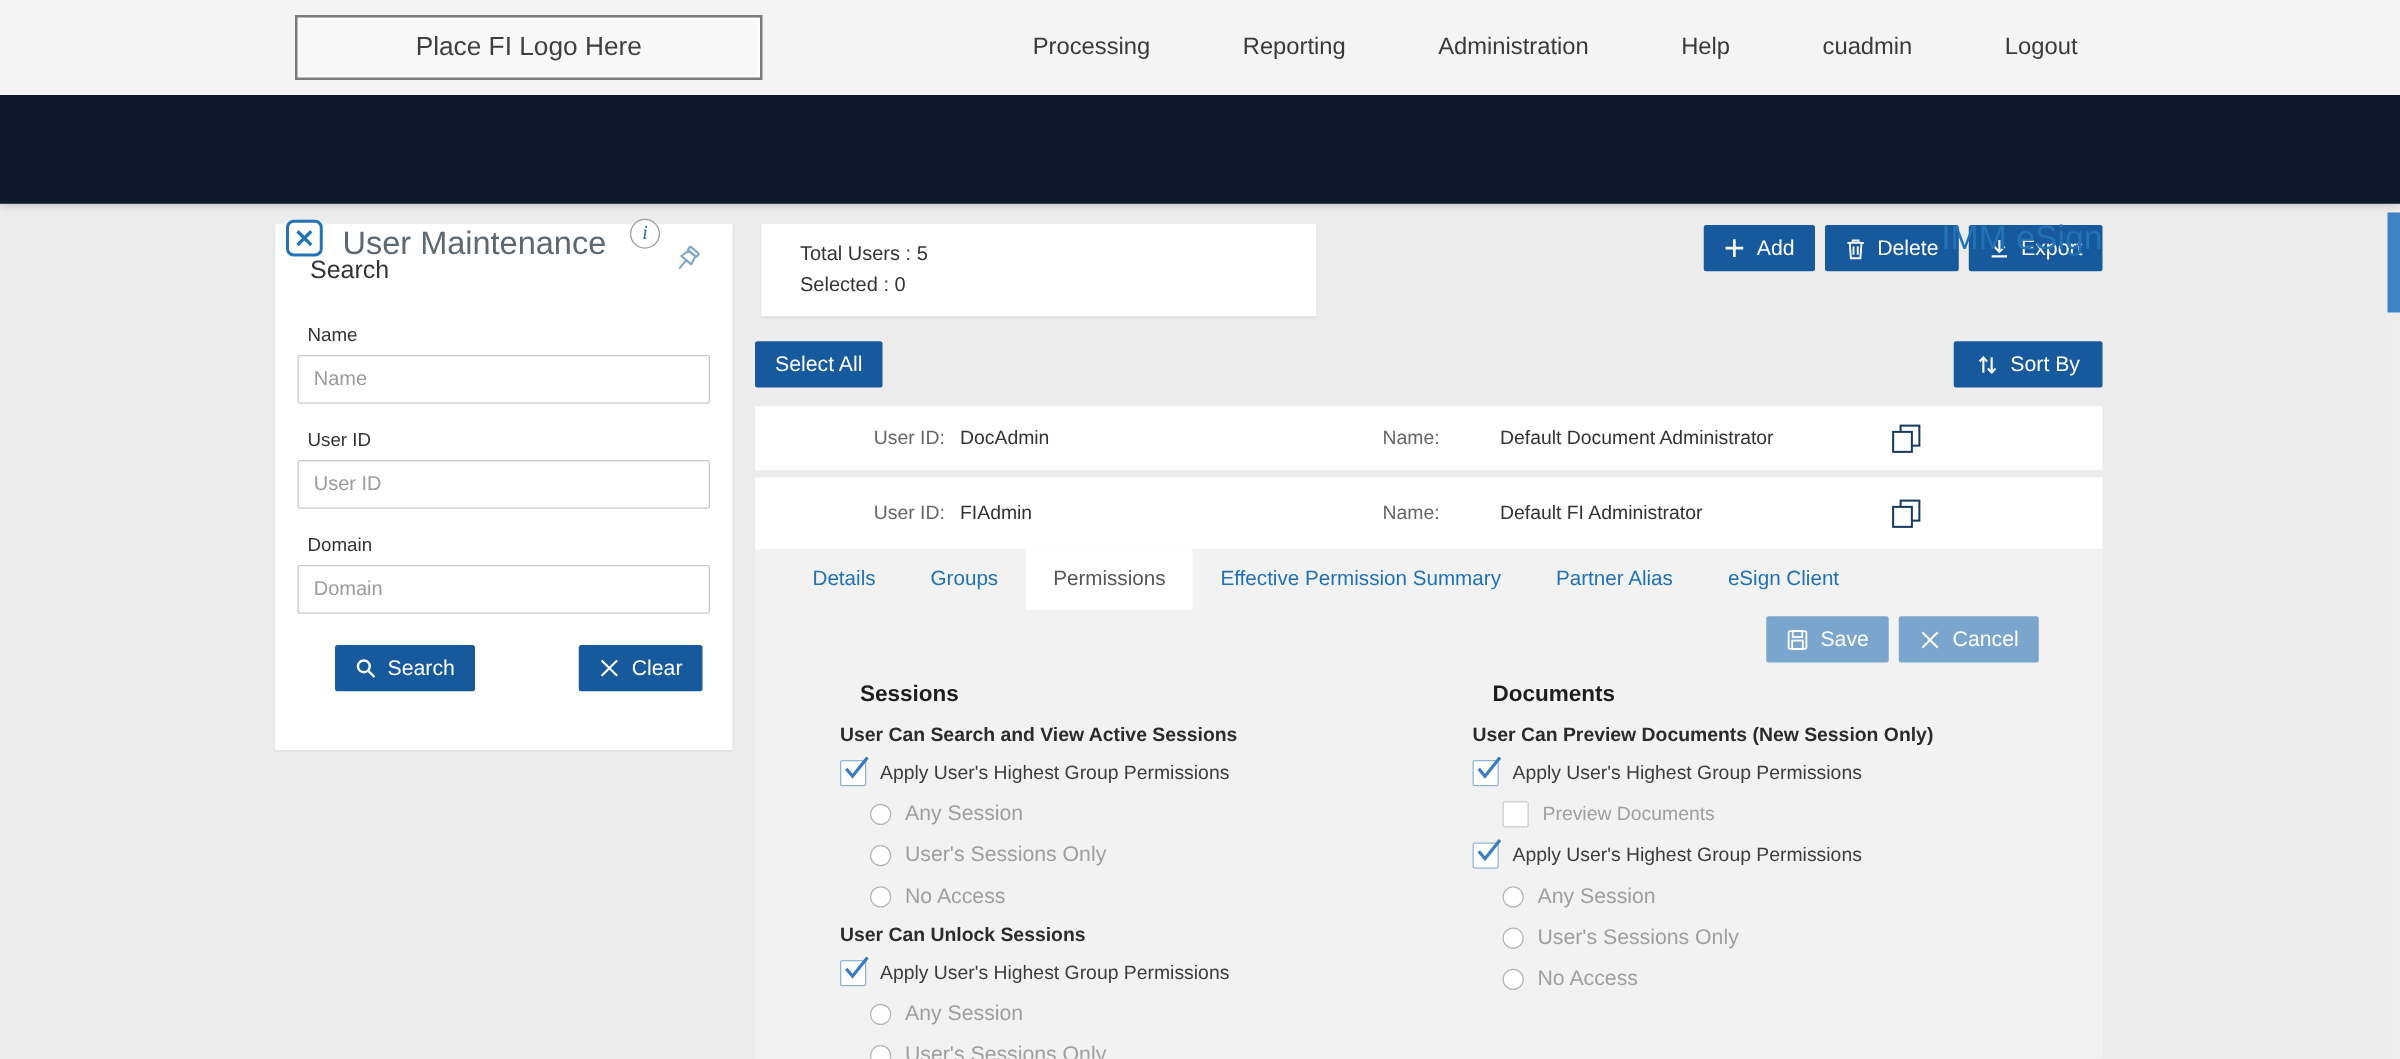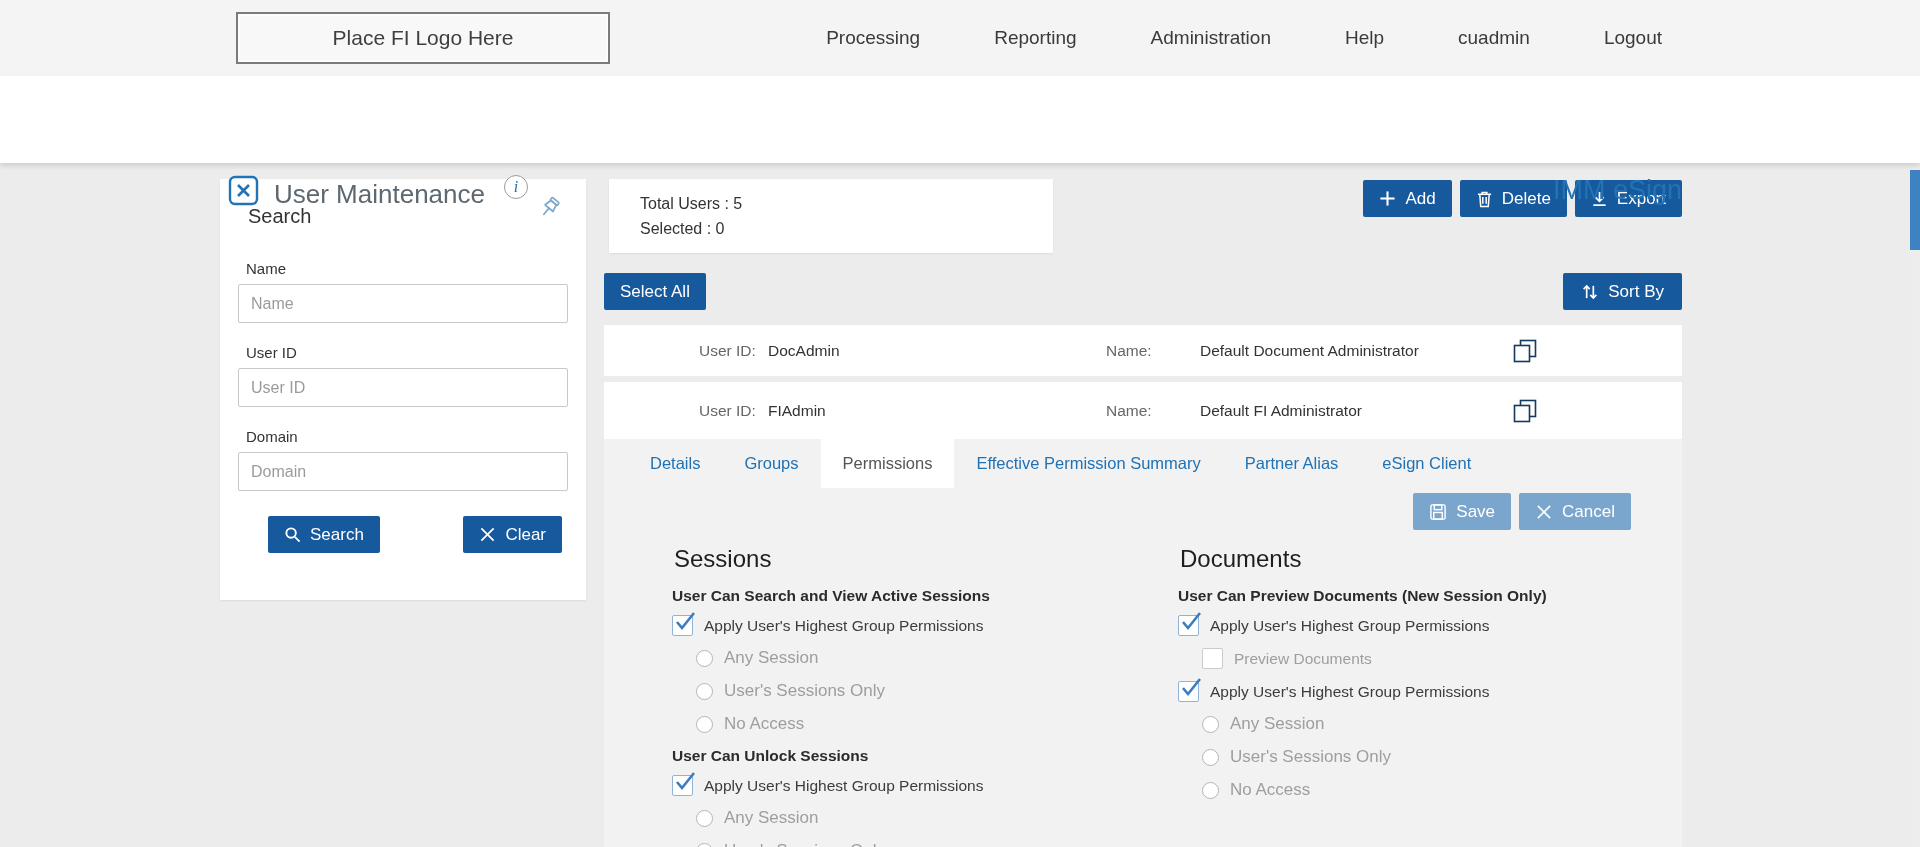--- a/index.html
+++ b/index.html
@@ -14,21 +14,21 @@
   .logo-box{
     position:absolute;left:220px;top:12px;width:374px;height:52px;
     border:2px solid #7b7b7b;box-shadow:inset 0 0 0 2px #fdfdfd;
     display:flex;align-items:center;justify-content:center;
     font-size:21px;color:#3f3f3f;background:#f8f8f8;margin-left:16px;
   }
   .topnav{position:absolute;top:0;right:258px;height:76px;display:flex;align-items:center;gap:37px;font-size:19px;color:#3a3a3a;}
   .topnav span{cursor:pointer;white-space:nowrap;margin-left:37px;}
 
   
-  .pagehead{position:absolute;top:76px;left:0;width:100%;height:87px;background:#ffffff;box-shadow:0 3px 5px rgba(0,0,0,0.12);z-index:2;}
+  .pagehead{position:absolute;top:76px;left:0;width:100%;height:87px;background:#0f172a;box-shadow:0 3px 5px rgba(0,0,0,0.12);z-index:2;}
   .title-icon{position:absolute;left:228px;top:99px;width:31px;height:31px;}
   .page-title{position:absolute;left:274px;top:105px;font-size:26px;line-height:26px;color:#5d6871;}
   .info-icon{
     position:absolute;left:504px;top:99px;width:24px;height:24px;border:1px solid #9a9a9a;border-radius:50%;
     display:flex;align-items:center;justify-content:center;
     font-family:"Liberation Serif",serif;font-style:italic;font-size:16px;color:#2a6fb0;cursor:pointer;background:#fff;
   }
   .brand{position:absolute;right:238px;top:99px;font-size:27px;line-height:30px;color:#2273b6;}
 
   
@@ -81,21 +81,21 @@
   .exp-head span{position:absolute;top:0;line-height:57px;font-size:15.5px;}
   .exp-head .copy-btn{top:16px;}
   .tabs{display:flex;margin-left:24px;height:49px;}
   .tab{display:flex;align-items:center;padding:0 22px;font-size:16.5px;color:#2072b5;cursor:pointer;}
   .tab.active{background:#fff;color:#555;cursor:default;}
   .actions-row{display:flex;justify-content:flex-end;gap:8px;margin:5px 51px 0 0;}
 
   
   .perm-col{position:absolute;top:163px;width:480px;}
   .col-1{left:68px;} .col-2{left:574px;}
-  .col-heading{font-size:24px;font-weight:normal;color:#1e1e1e;margin:0 2px 14px;}
+  .col-heading{font-size:18px;font-weight:bold;color:#1e1e1e;margin:0 16px 14px;}
   .group-title{font-size:15.5px;font-weight:bold;color:#2b2b2b;margin:10px 0 10px;}
   .cb-row{display:flex;align-items:center;gap:11px;margin:0 0 12px;}
   .cb-row.indent{margin-left:24px;}
   .cb{width:21px;height:21px;border:1px solid #8fb4d6;border-radius:2px;background:#fff;position:relative;flex:none;cursor:pointer;}
   .cb .tick{position:absolute;left:0;top:-6px;display:none;}
   .cb.checked .tick{display:block;}
   .cb-label{font-size:15.5px;color:#3c3c3c;}
   .cb-row.disabled .cb{border-color:#cbcbcb;cursor:default;}
   .cb-row.disabled .cb-label{color:#9e9e9e;}
   .radio-row{display:flex;align-items:center;gap:11px;margin:0 0 13px 24px;}

